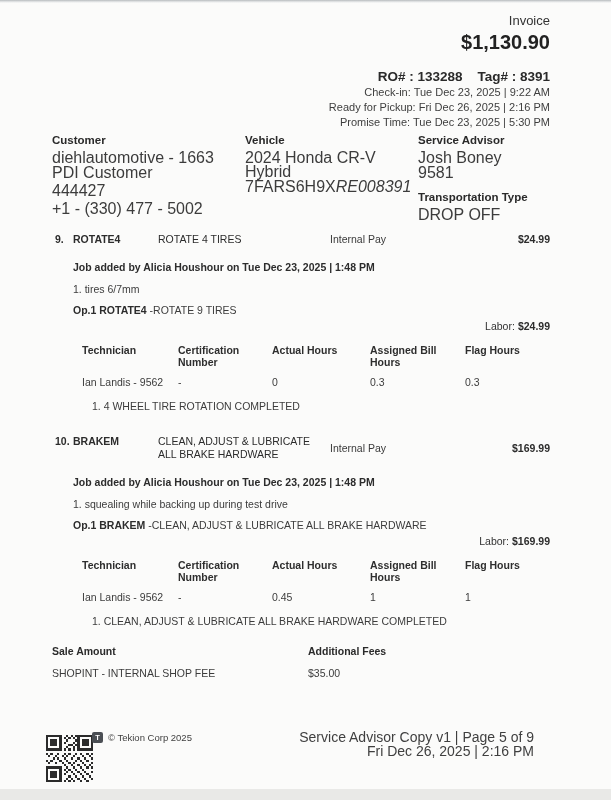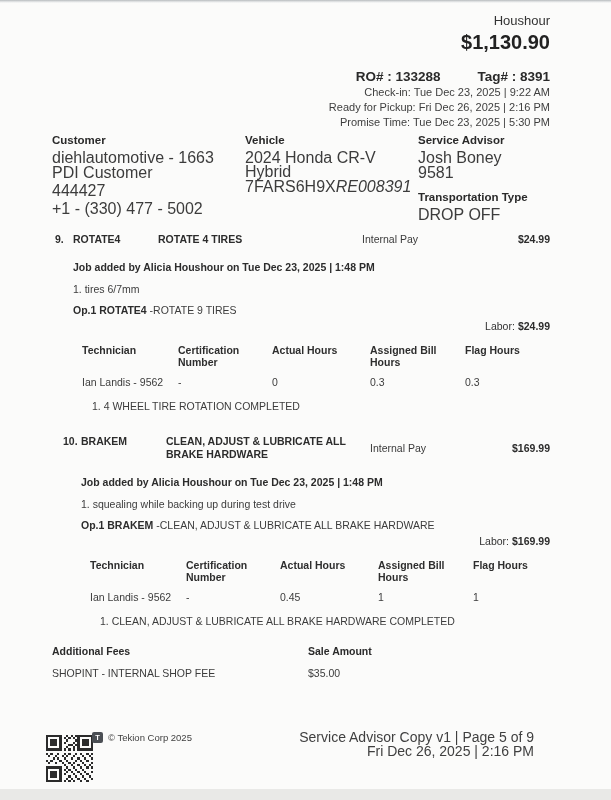--- a/index.html
+++ b/index.html
@@ -26,21 +26,21 @@
     background:#e9e9e7;
   }
 
   
   .hdr {
     position:absolute; top:13px; right:61px; text-align:right;
   }
   .hdr-doctype { font-size:13px; color:#333; }
   .hdr-total   { font-size:20px; font-weight:700; color:#222; margin-top:3px; }
   .hdr-rotag   { font-size:13.5px; font-weight:700; color:#2a2a2a; margin-top:15px; }
-  .hdr-rotag .tag { margin-left:37px; }
+  .hdr-rotag .tag { margin-left:15px; }
   .hdr-date    { font-size:11px; color:#3e3e3e; margin-top:2px; line-height:13px; }
 
   
   .parties {
     position:absolute; top:134px; left:52px; right:61px;
     display:flex;
   }
   .party-col-1 { width:193px; }
   .party-col-2 { width:173px; }
   .party-col-3 { flex:1; }
@@ -51,41 +51,41 @@
   .transport { margin-top:11px; }
 
   
   .jobs {
     position:absolute; top:233px; left:52px; right:61px;
     font-size:10.5px;
   }
   .job-row { display:flex; padding-left:3px; line-height:13px; }
   .job-num { width:18px; font-weight:700; color:#2c2c2c; }
   .job-op  { width:85px; font-weight:700; color:#2c2c2c; }
-  .job-desc{ width:204px; font-weight:700; color:#2c2c2c; padding-right:6px; }
+  .job-desc{ width:172px; font-weight:400; color:#2c2c2c; padding-right:6px; }
   .job-pay { width:105px; color:#3a3a3a; align-self:center; }
   .job-amt { flex:1; text-align:right; font-weight:700; color:#2c2c2c; align-self:center; }
   .job-detail { margin-left:21px; }
   .job-added { font-weight:700; color:#2c2c2c; margin-top:15px; }
   .job-concern { margin-top:10px; color:#3c3c3c; }
   .job-opline { margin-top:9px; color:#3c3c3c; }
   .job-opline .op-bold { font-weight:700; color:#2c2c2c; }
   .labor-line { text-align:right; margin-top:4px; color:#333; }
   .labor-line .labor-amt { font-weight:700; color:#2c2c2c; margin-left:3px; }
 
   .tech-table { margin-left:30px; margin-top:12px; }
   .tt-row {
     display:grid;
     grid-template-columns:96px 94px 98px 95px auto;
   }
   .tt-head { font-weight:700; color:#2e2e2e; }
   .tt-body { margin-top:8px; color:#3c3c3c; }
   .job-completion { margin-left:40px; margin-top:12px; color:#3c3c3c; }
 
-  .job-block + .job-block { margin-top:23px;margin-left:8px; }
+  .job-block + .job-block { margin-top:23px; }
 
   
   .fees { margin-top:18px; }
   .fees-row {
     display:grid;
     grid-template-columns:256px auto;
   }
   .fees-head { font-weight:700; color:#2a2a2a; }
   .fees-body { margin-top:10px; color:#3c3c3c; }
 
@@ -110,21 +110,21 @@
     text-align:right; font-size:14px; color:#3f3f3f; line-height:14px;
   }
 </style>
 </head>
 <body>
 
 <div class="page">
   <div class="scan-top-edge"></div>
 
   <div class="hdr">
-    <div class="hdr-doctype">Houshour</div>
+    <div class="hdr-doctype">Invoice</div>
     <div class="hdr-total">$1,130.90</div>
     <div class="hdr-rotag">
       <span class="ro">RO# : 133288</span><span class="tag">Tag# : 8391</span>
     </div>
     <div class="hdr-date">Check-in: Tue Dec 23, 2025 | 9:22 AM</div>
     <div class="hdr-date">Ready for Pickup: Fri Dec 26, 2025 | 2:16 PM</div>
     <div class="hdr-date">Promise Time: Tue Dec 23, 2025 | 5:30 PM</div>
   </div>
 
   <div class="parties">
@@ -214,22 +214,22 @@
           <span>0.45</span>
           <span>1</span>
           <span>1</span>
         </div>
       </div>
       <div class="job-completion">1. CLEAN, ADJUST &amp; LUBRICATE ALL BRAKE HARDWARE COMPLETED</div>
     </div>
 
     <div class="fees">
       <div class="fees-row fees-head">
+        <span>Sale Amount</span>
         <span>Additional Fees</span>
-        <span>Sale Amount</span>
       </div>
       <div class="fees-row fees-body">
         <span>SHOPINT - INTERNAL SHOP FEE</span>
         <span>$35.00</span>
       </div>
     </div>
   </div>
 
   <svg class="qr" viewBox="0 0 21 21" shape-rendering="crispEdges">
     <g fill="#2b2b2b">

